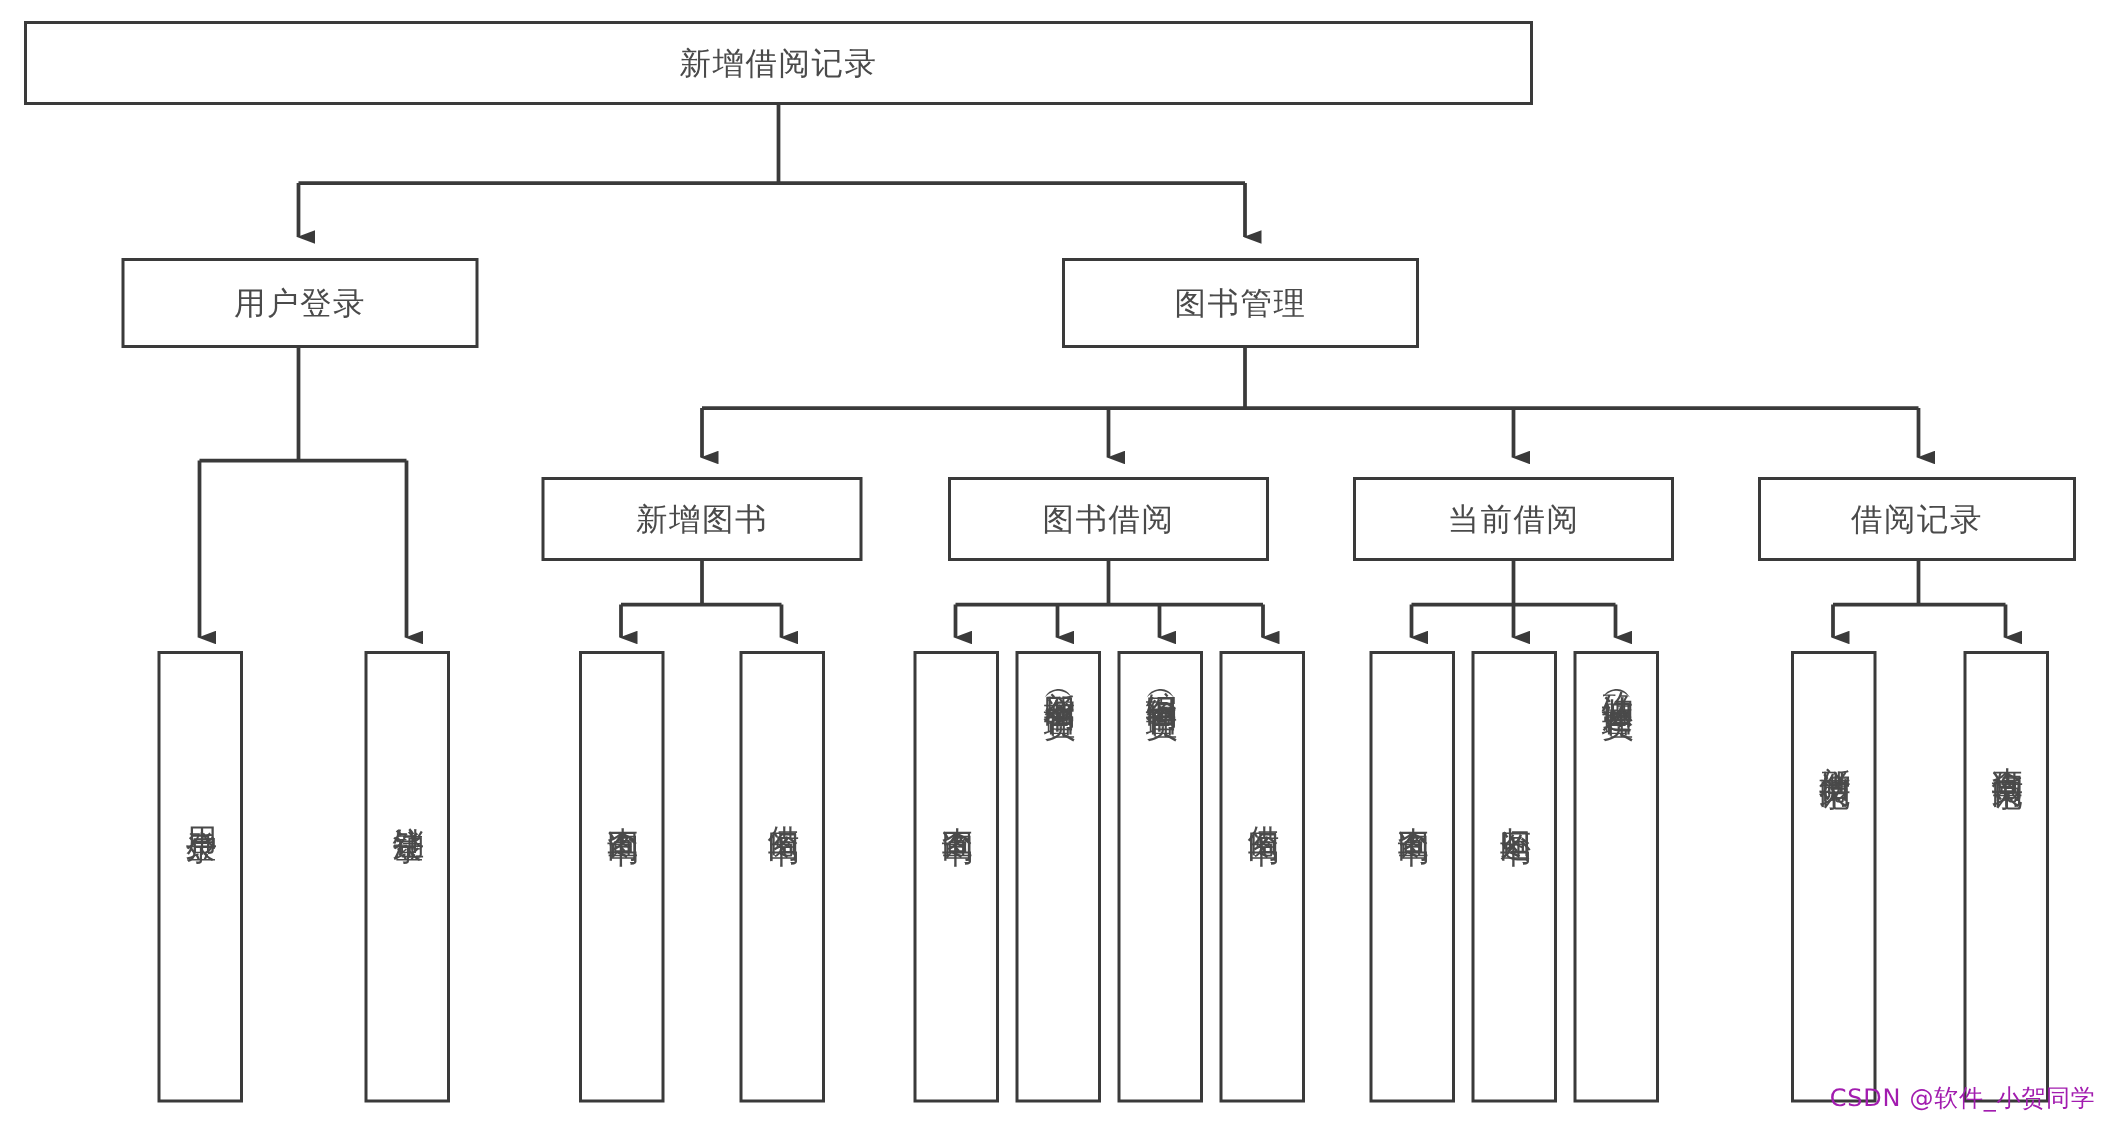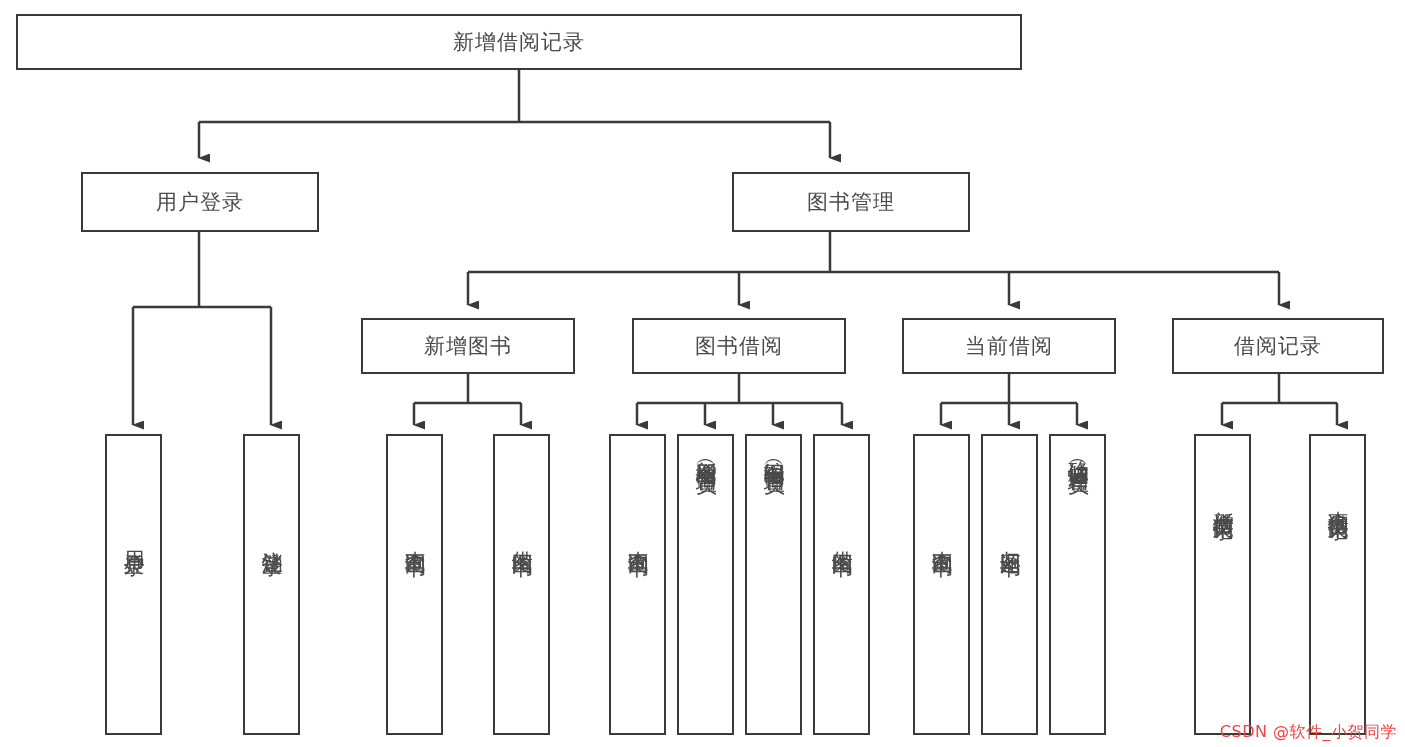--- a/index.html
+++ b/index.html
@@ -57,21 +57,21 @@
     display: block;
   }
   .node.v.pad-top .label { margin-top: 8px; }
   .node.v.pad-mid2 .label { margin-top: 58px; }
   .node.v.pad-low .label { margin-top: 98px; }
   #watermark {
     position: absolute;
     right: 8px;
     bottom: 4px;
     font-size: 16px;
-    color: #ef4444;
+    color: #a21caf;
     letter-spacing: 0.5px;
     white-space: nowrap;
     z-index: 6;
     font-family: "DejaVu Sans", "Liberation Sans", sans-serif;
   }
 </style>
 </head>
 <body>
 
 <div id="canvas">
@@ -127,21 +127,21 @@
     </g>
   </svg>
 
   <div class="node h" style="left:16px; top:14px; width:1006px; height:56px;">
     <span class="label">新增借阅记录</span>
   </div>
 
   <div class="node h" style="left:81px; top:172px; width:238px; height:60px;">
     <span class="label">用户登录</span>
   </div>
-  <div class="node h" style="left:732px; top:172px; width:238px; height:60px;">
+  <div class="node h" style="left:708px; top:172px; width:238px; height:60px;">
     <span class="label">图书管理</span>
   </div>
 
   <div class="node h" style="left:361px; top:318px; width:214px; height:56px;">
     <span class="label">新增图书</span>
   </div>
   <div class="node h" style="left:632px; top:318px; width:214px; height:56px;">
     <span class="label">图书借阅</span>
   </div>
   <div class="node h" style="left:902px; top:318px; width:214px; height:56px;">

